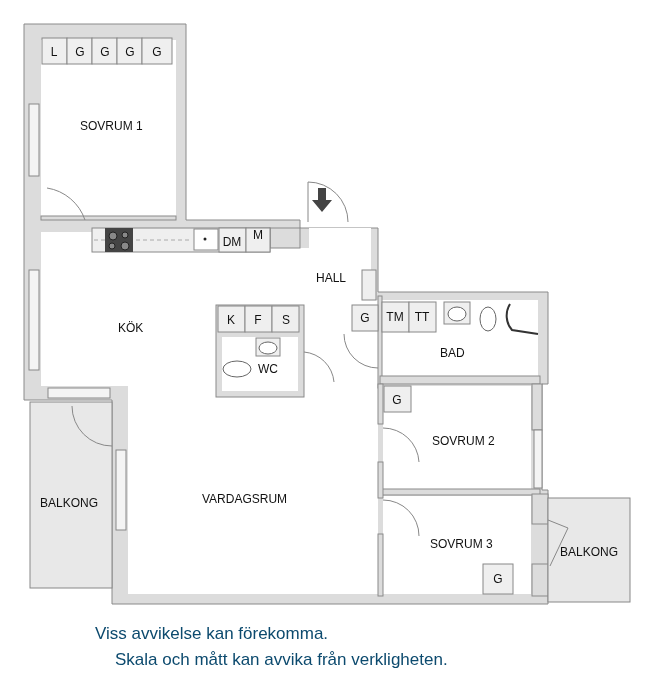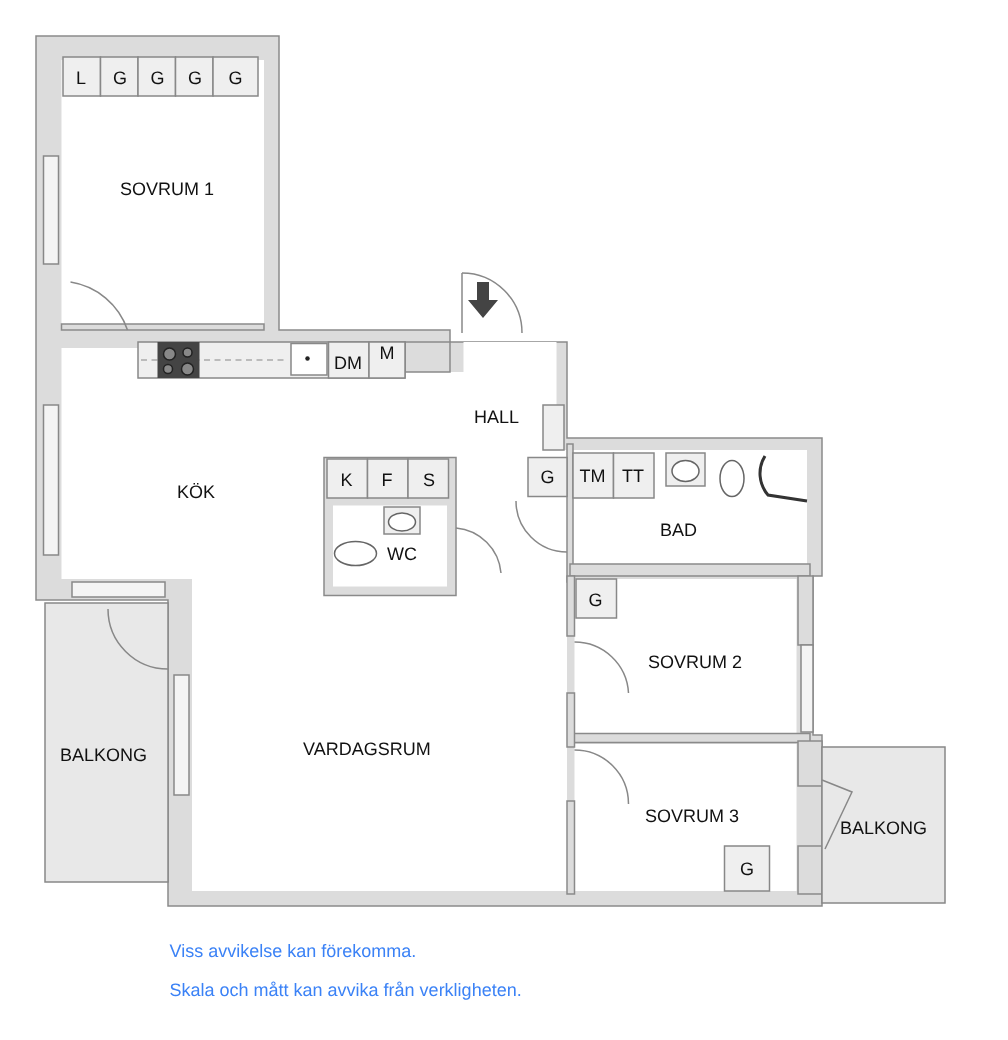--- a/index.html
+++ b/index.html
@@ -6,21 +6,21 @@
   body{width:672px;height:693px;position:relative;overflow:hidden;font-family:"Liberation Sans",sans-serif;}
   #plan{position:absolute;left:0;top:0;width:672px;height:693px;}
   .wall{fill:#dcdcdc;stroke:#8a8a8a;stroke-width:1;}
   .floor{fill:#ffffff;}
   .unit{fill:#efefef;stroke:#888;stroke-width:1;}
   .bal{fill:#e8e8e8;stroke:#888;stroke-width:1;}
   .arc{fill:none;stroke:#888;stroke-width:1;}
   .win{fill:#f4f4f4;stroke:#888;stroke-width:1;}
   .lbl{font-family:"Liberation Sans",sans-serif;font-size:12px;fill:#111;}
   .ulbl{font-family:"Liberation Sans",sans-serif;font-size:12px;fill:#111;text-anchor:middle;}
-  .note{position:absolute;left:113px;font-size:12px;color:#3b82f6;line-height:24px;}
+  .note{position:absolute;left:95px;font-size:17px;color:#0c4a6e;line-height:24px;}
 </style>
 </head>
 <body>
 
 <svg id="plan" viewBox="0 0 672 693" xmlns="http://www.w3.org/2000/svg">
 
   <g>
     <path class="wall" d="M24,24 H186 V220 H300 V228 H378 V292 H548 V384 H542 V490 H548 V604 H112 V400 H24 Z"></path>
 
     <rect class="floor" x="41" y="40" width="135" height="176"></rect>
@@ -142,13 +142,13 @@
   <text class="ulbl" x="498" y="583">G</text>
   <text class="lbl" x="430" y="548">SOVRUM 3</text>
   <path class="arc" d="M383,500 A36,36 0 0 1 419,536"></path>
   <path class="arc" d="M548,520 L568,528 L550,566"></path>
 
   <text class="lbl" x="202" y="503">VARDAGSRUM</text>
   <path class="arc" d="M72,406 A40,40 0 0 0 112,446"></path>
 </svg>
 
 <div class="note" style="top:622px;">Viss avvikelse kan förekomma.</div>
-<div class="note" style="top:648px;">Skala och mått kan avvika från verkligheten.</div>
+<div class="note" style="top:648px;margin-left:20px;">Skala och mått kan avvika från verkligheten.</div>
 
 </body></html>

